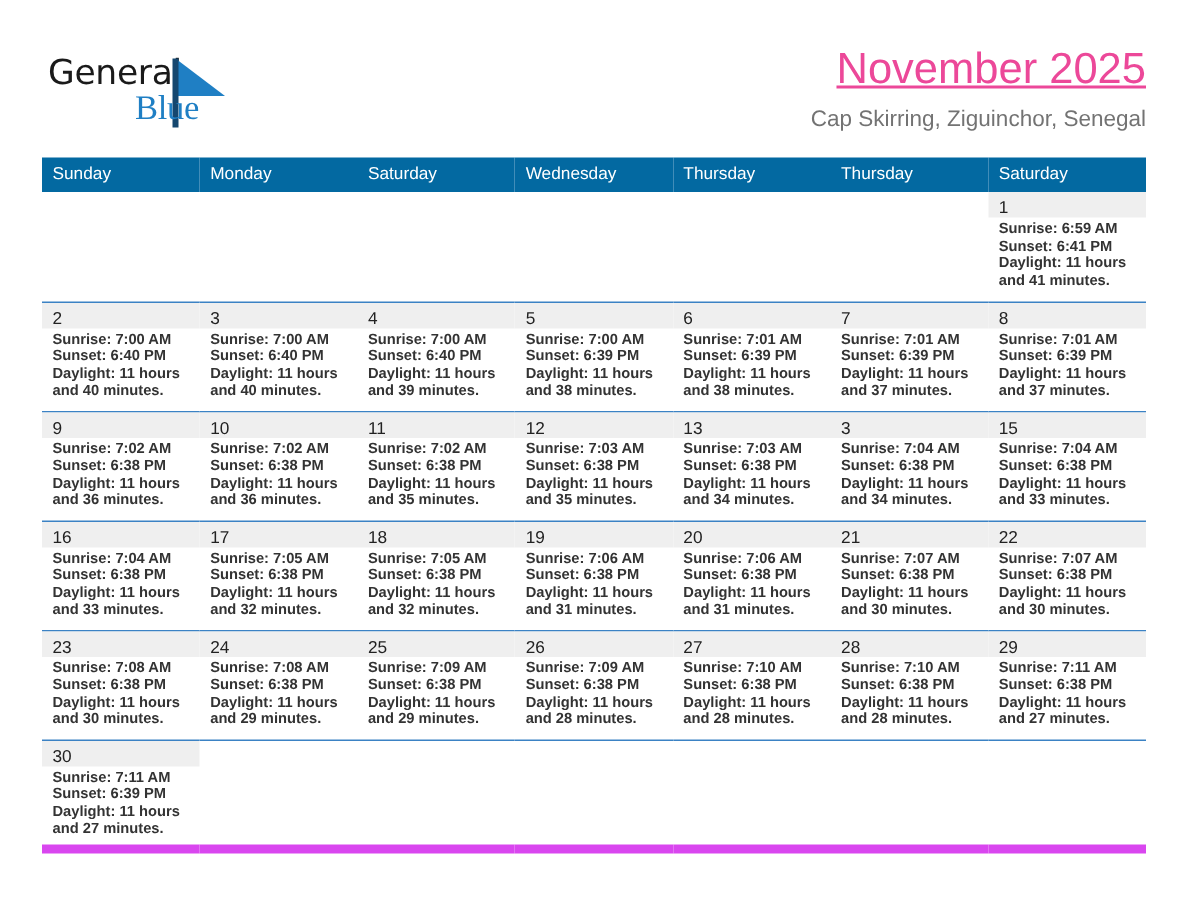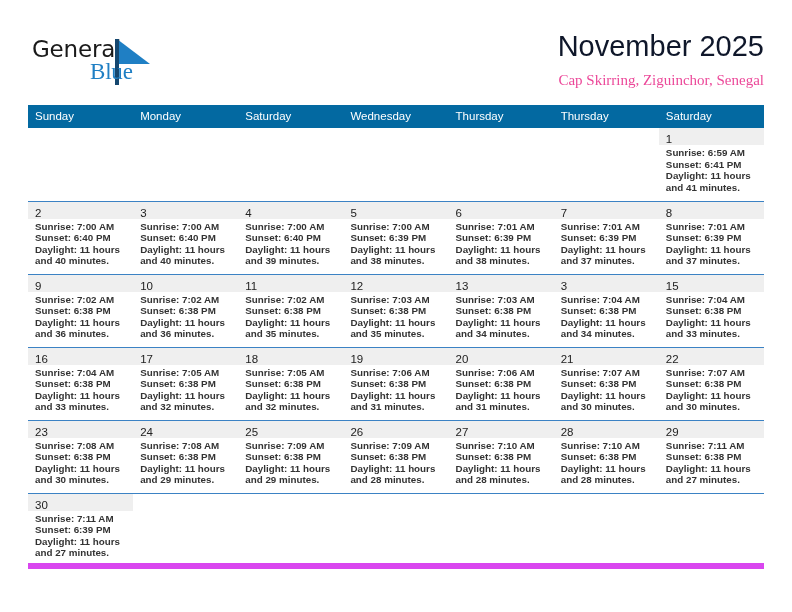--- a/index.html
+++ b/index.html
@@ -76,28 +76,29 @@
 
   .title-block {
     position: absolute;
     right: 0;
     top: 0;
     text-align: right;
   }
   .cal-title {
     font-size: 29px;
     font-family: "Liberation Sans", sans-serif;
-    color: #0f172a;
+    color: #ec4899;
     line-height: 36px;
     white-space: nowrap;
+    text-decoration: underline;
   }
   .cal-subtitle {
     font-size: 15px;
-    font-family: Liberation Serif, serif;
-    color: #ec4899;
+    font-family: Liberation Sans, sans-serif;
+    color: #737373;
     line-height: 22px;
     margin-top: 5px;
     white-space: nowrap;
   }
 
   
   .calendar {
     position: absolute;
     left: 28px;
     top: 105px;

